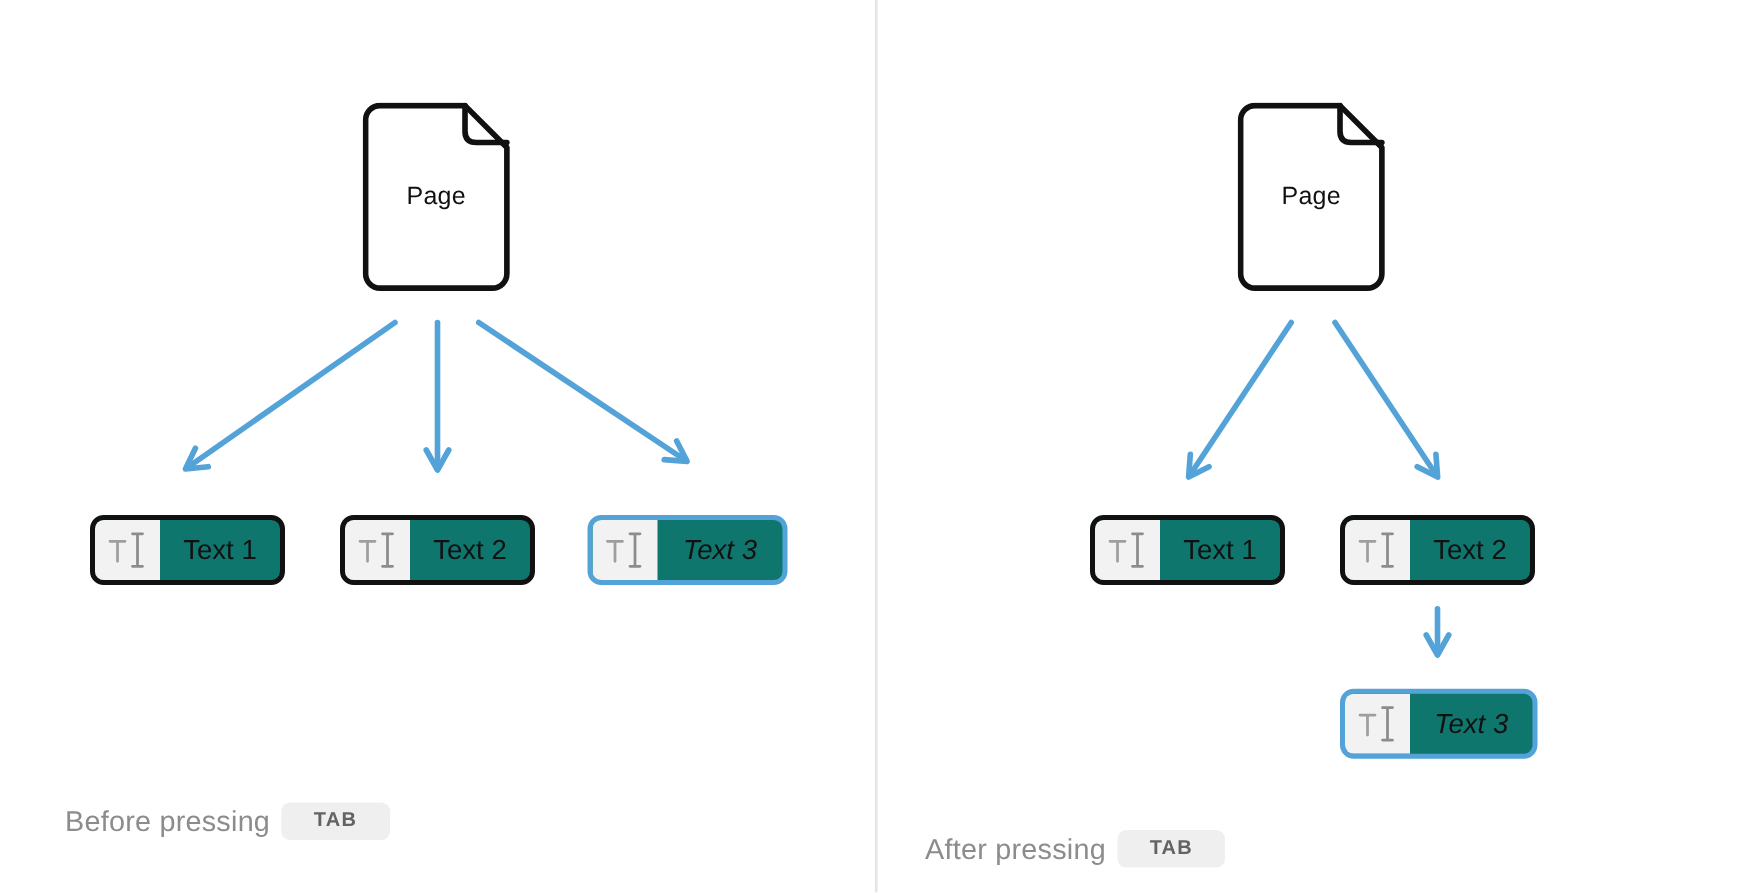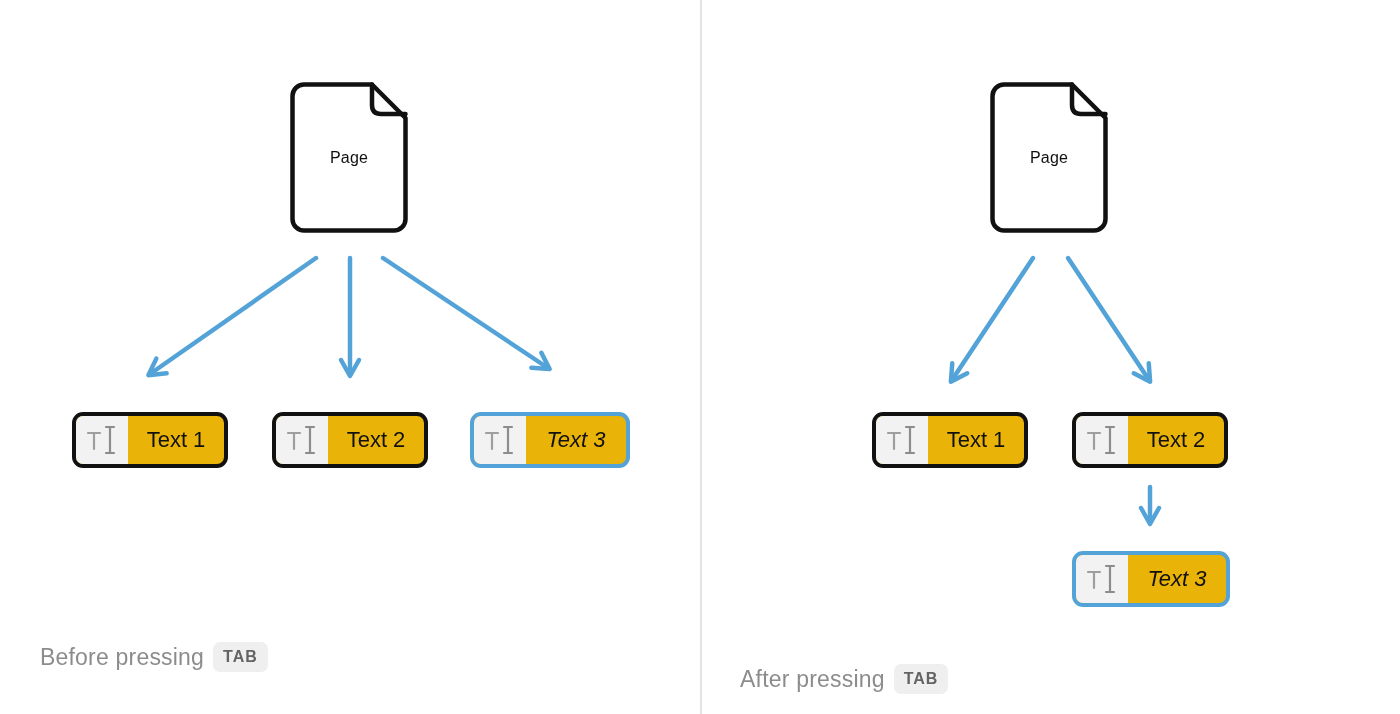--- a/index.html
+++ b/index.html
@@ -27,37 +27,37 @@
   .arrow{stroke:var(--accent-blue);stroke-width:4.5;fill:none;stroke-linecap:round;}
   .arrowhead-path{stroke:var(--accent-blue);stroke-width:4.5;fill:none;
     stroke-linecap:round;stroke-linejoin:round;}
 
   .page-node{position:absolute;width:118px;height:151px;}
   .page-node svg{position:absolute;left:0;top:0;}
   .page-outline{stroke:var(--block-border);stroke-width:4.5;fill:none;
     stroke-linejoin:round;stroke-linecap:round;}
   .page-label{position:absolute;left:0;top:0;width:100%;height:100%;
     display:flex;align-items:center;justify-content:center;
-    font-size:16px;color:var(--page-text);letter-spacing:0.2px;}
+    font-size:20px;color:var(--page-text);letter-spacing:0.2px;}
 
-  .block{position:absolute;width:156px;height:56px;background:#eab308;
+  .block{position:absolute;width:156px;height:56px;background:#0f766e;
     border:4px solid var(--block-border);border-radius:11px;
     display:flex;align-items:stretch;overflow:hidden;}
   .block.highlighted{border-color:var(--accent-blue);border-width:4.5px;font-style:italic;}
   .block-icon-area{width:52px;flex:0 0 52px;background:var(--icon-area-bg);
     display:flex;align-items:center;justify-content:center;}
   .block-label{flex:1;display:flex;align-items:center;justify-content:center;
     font-size:22px;color:#111111;white-space:nowrap;}
 
   .caption{position:absolute;display:flex;align-items:center;gap:9px;height:32px;}
   .caption-text{font-size:23px;color:var(--caption-gray);letter-spacing:0.2px;}
   .key-badge{display:inline-flex;align-items:center;justify-content:center;
     background:var(--key-badge-bg);color:var(--key-badge-text);
     border-radius:7px;font-size:16px;font-weight:700;letter-spacing:1px;
-    padding:5px 10px;line-height:1.2;}
+    padding:5px 26px;line-height:1.2;}
 </style>
 </head>
 <body>
 
 <div class="canvas">
 
   <svg class="arrow-layer" width="1400" height="714" viewBox="0 0 1400 714" xmlns="http://www.w3.org/2000/svg">
     <defs>
       <marker id="ah" viewBox="0 0 28 28" markerWidth="28" markerHeight="28" markerUnits="userSpaceOnUse" refX="20" refY="14" orient="auto">
         <path class="arrowhead-path" d="M6 5 L22 14 L6 23"></path>
@@ -106,21 +106,21 @@
     <div class="block highlighted" style="left:470px;top:412px;width:160px;">
       <span class="block-icon-area">
         <svg width="36" height="32" viewBox="0 0 36 32">
           <path d="M4 9 H16 M10 9 V25" stroke="var(--icon-gray)" stroke-width="2.2" fill="none" stroke-linecap="round"></path>
           <path d="M22 3 H30 M26 3 V29 M22 29 H30" stroke="var(--icon-gray-dark)" stroke-width="2.2" fill="none" stroke-linecap="round"></path>
         </svg>
       </span>
       <span class="block-label">Text 3</span>
     </div>
 
-    <div class="caption" style="left:40px;top:641px;">
+    <div class="caption" style="left:52px;top:641px;">
       <span class="caption-text">Before pressing</span>
       <span class="key-badge">TAB</span>
     </div>
   </div>
 
   <div>
 
     <div class="page-node" style="left:990px;top:82px;">
       <svg width="118" height="151" viewBox="0 0 118 151">
         <path class="page-outline" d="M82 2.5 H14 A11.5 11.5 0 0 0 2.5 14 V137 A11.5 11.5 0 0 0 14 148.5 H104 A11.5 11.5 0 0 0 115.5 137 V36 L82 2.5 Z"></path>

